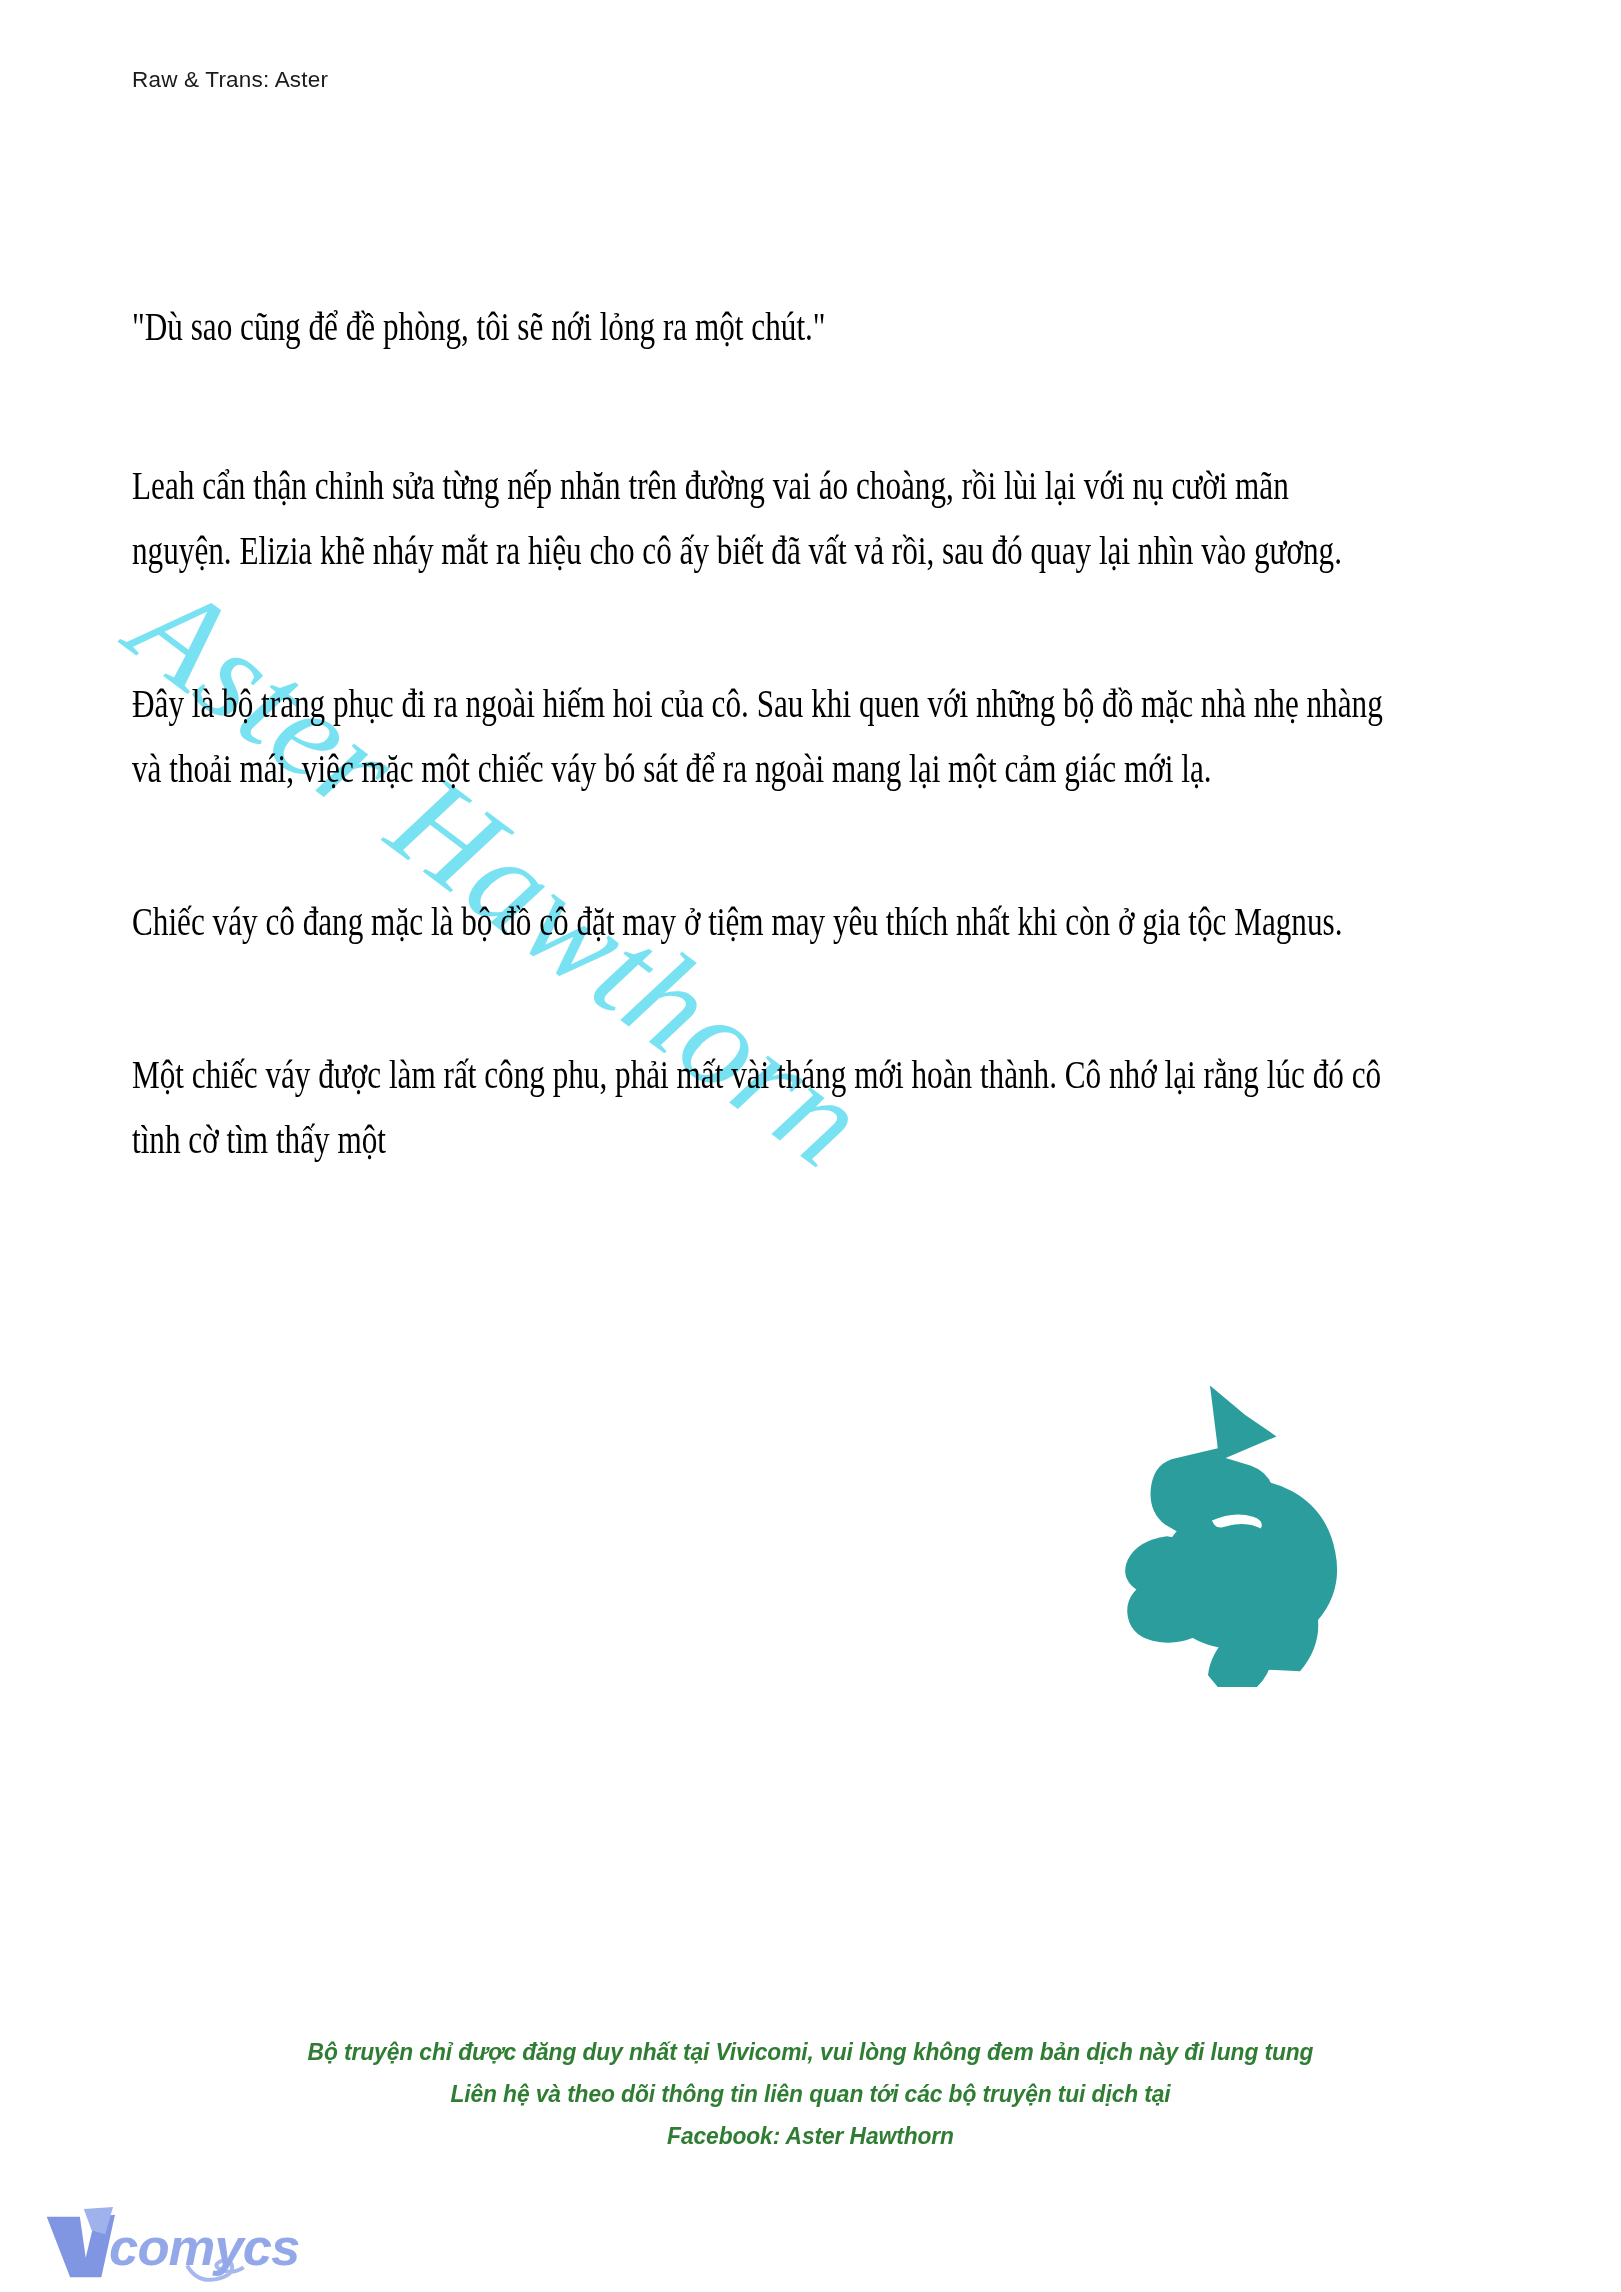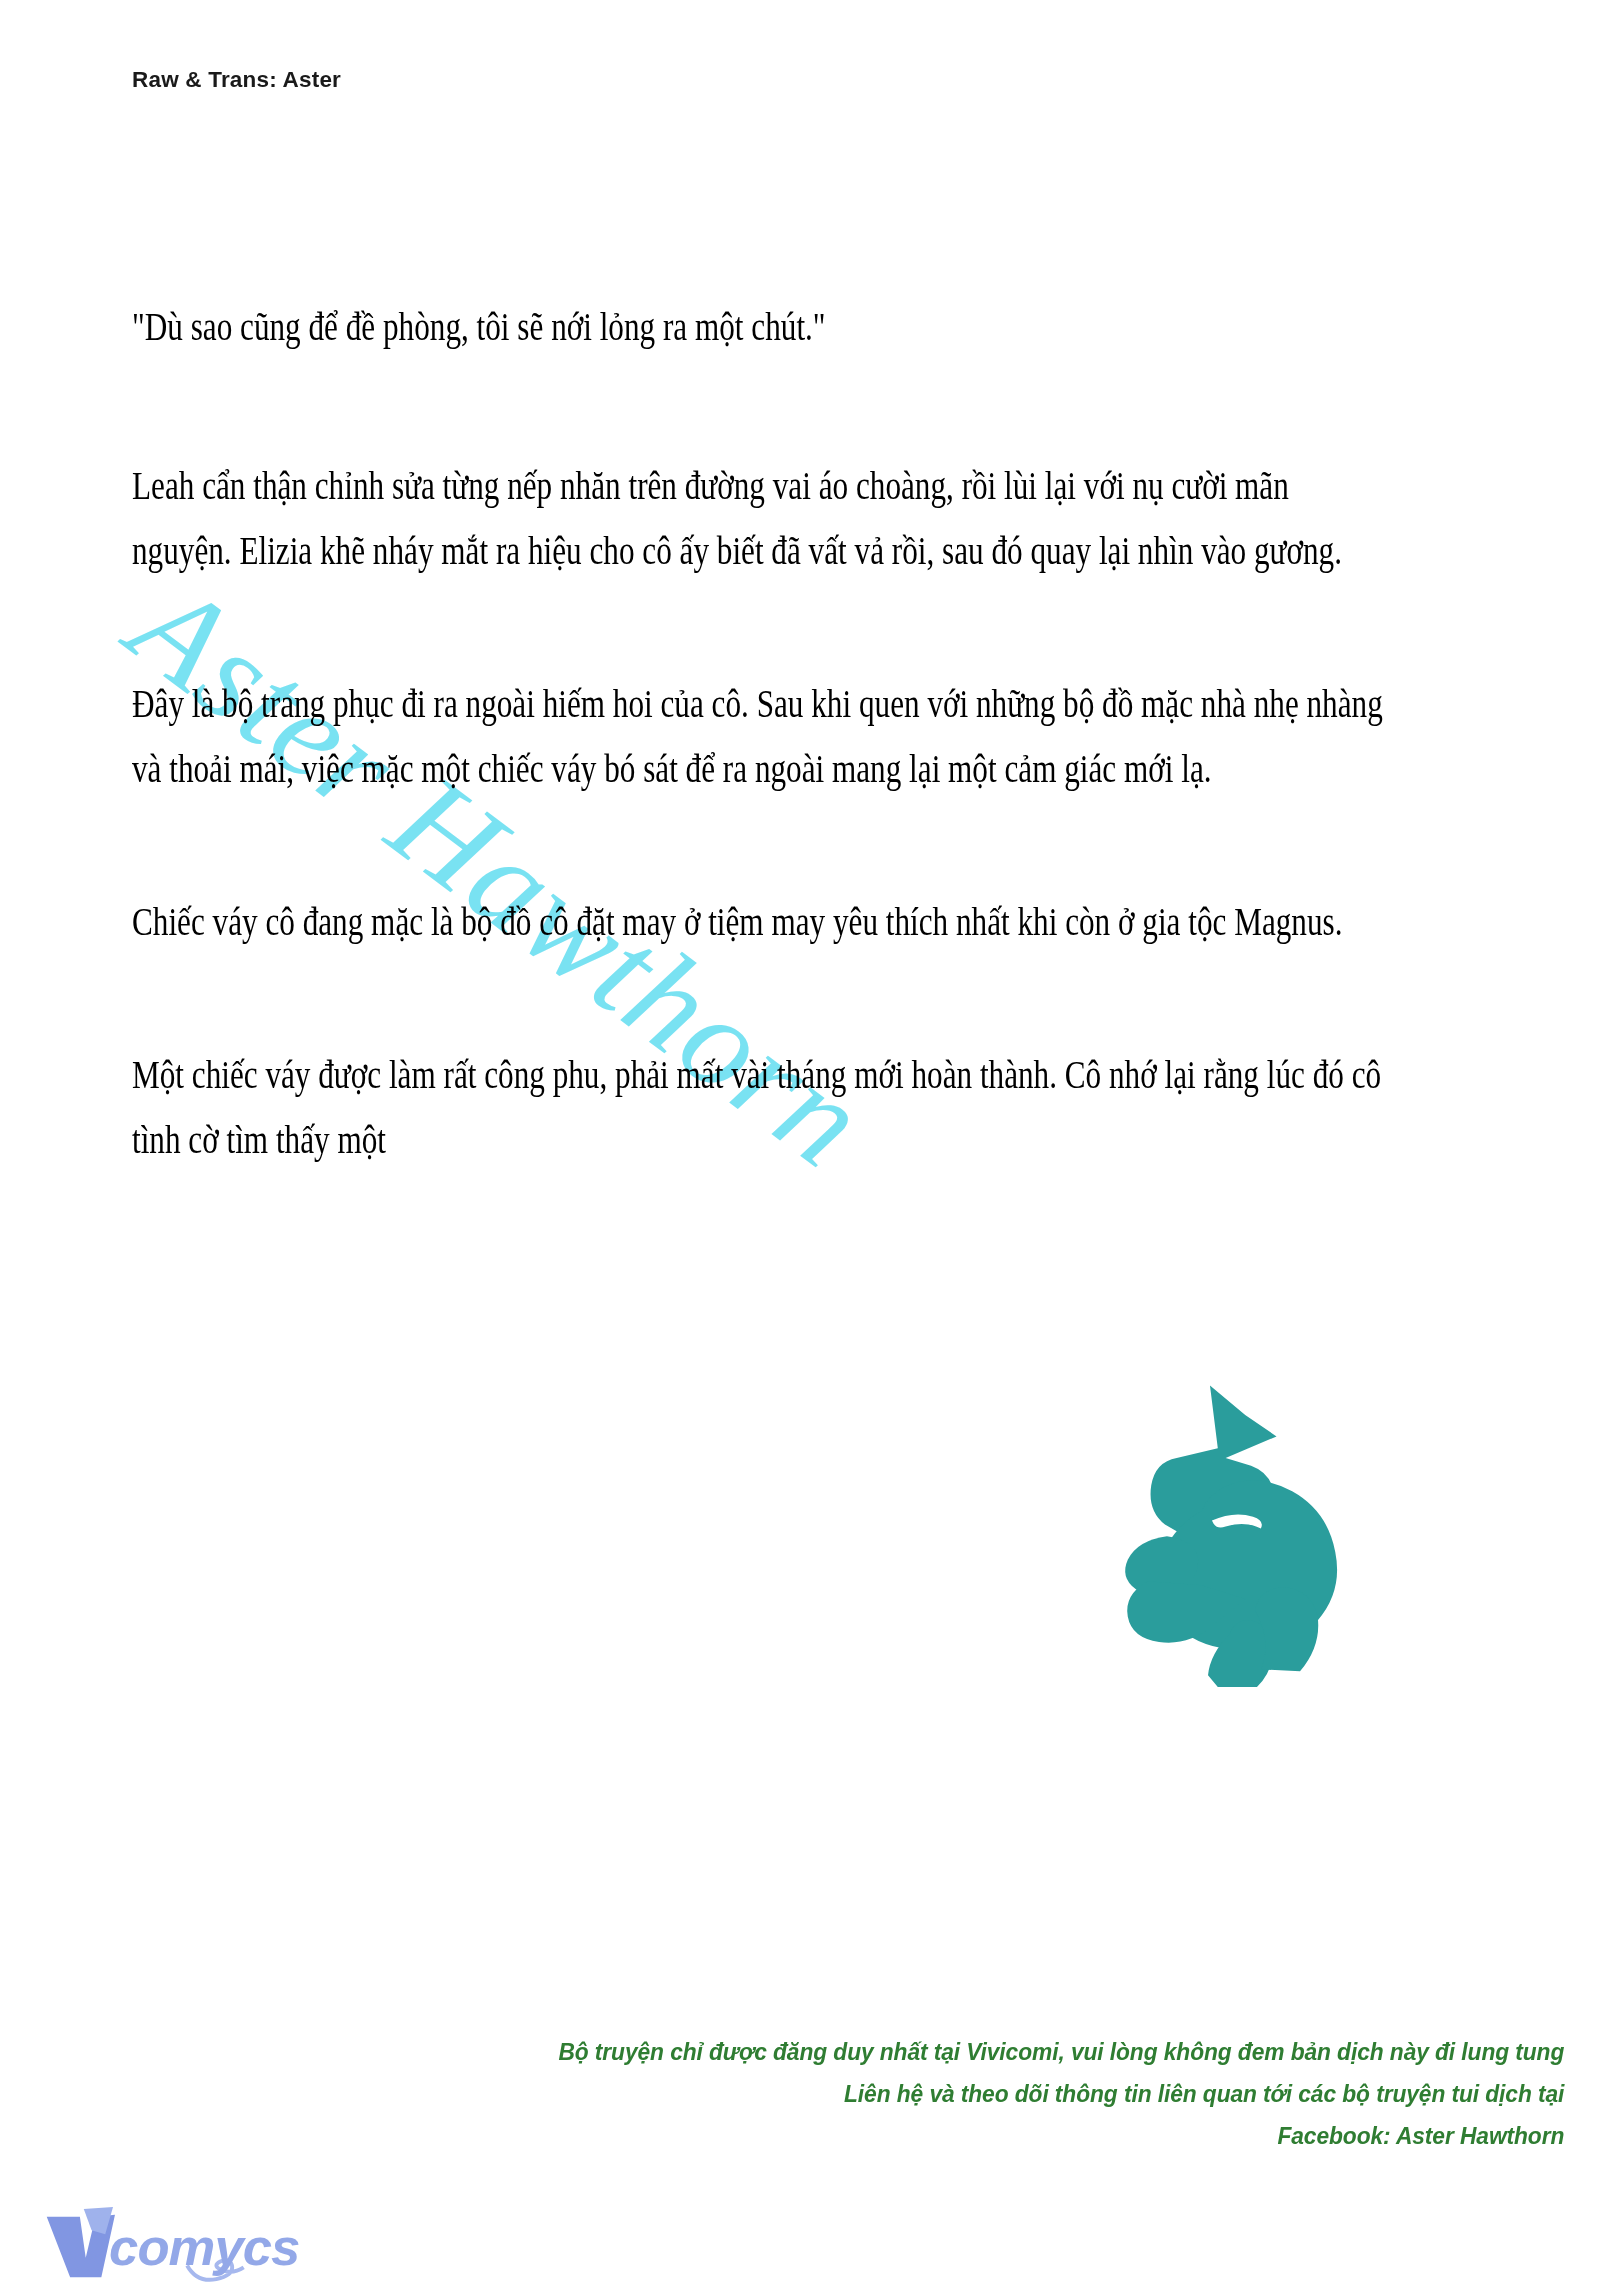--- a/index.html
+++ b/index.html
@@ -21,21 +21,20 @@
   
   .doc-header {
     position: absolute;
     left: 132px;
     top: 67px;
     font-family: "Liberation Sans", "DejaVu Sans", sans-serif;
     font-size: 22.5px;
     color: #1a1a1a;
     letter-spacing: 0.2px;
     white-space: nowrap;
-    font-weight: bold;
   }
 
   
   .watermark {
     position: absolute;
     left: 196px;
     top: 549px;
     transform-origin: left top;
     transform: rotate(37deg);
     font-family: "Liberation Serif", "DejaVu Serif", serif;
@@ -83,21 +82,21 @@
   .para:last-child { margin-bottom: 0; }
   .p-gap-lg { margin-bottom: 94px; }
   .p-gap-md { margin-bottom: 88px; }
 
   
   .footer-note {
     position: absolute;
     left: 0;
     right: 0;
     top: 2031px;
-    text-align: right;
+    text-align: center;
     z-index: 3;
   }
   .footer-line {
     font-family: "Liberation Sans", "DejaVu Sans", sans-serif;
     font-weight: bold;
     font-style: italic;
     font-size: 24.5px;
     line-height: 42px;
     color: #2f7d32;
     letter-spacing: -0.1px;

